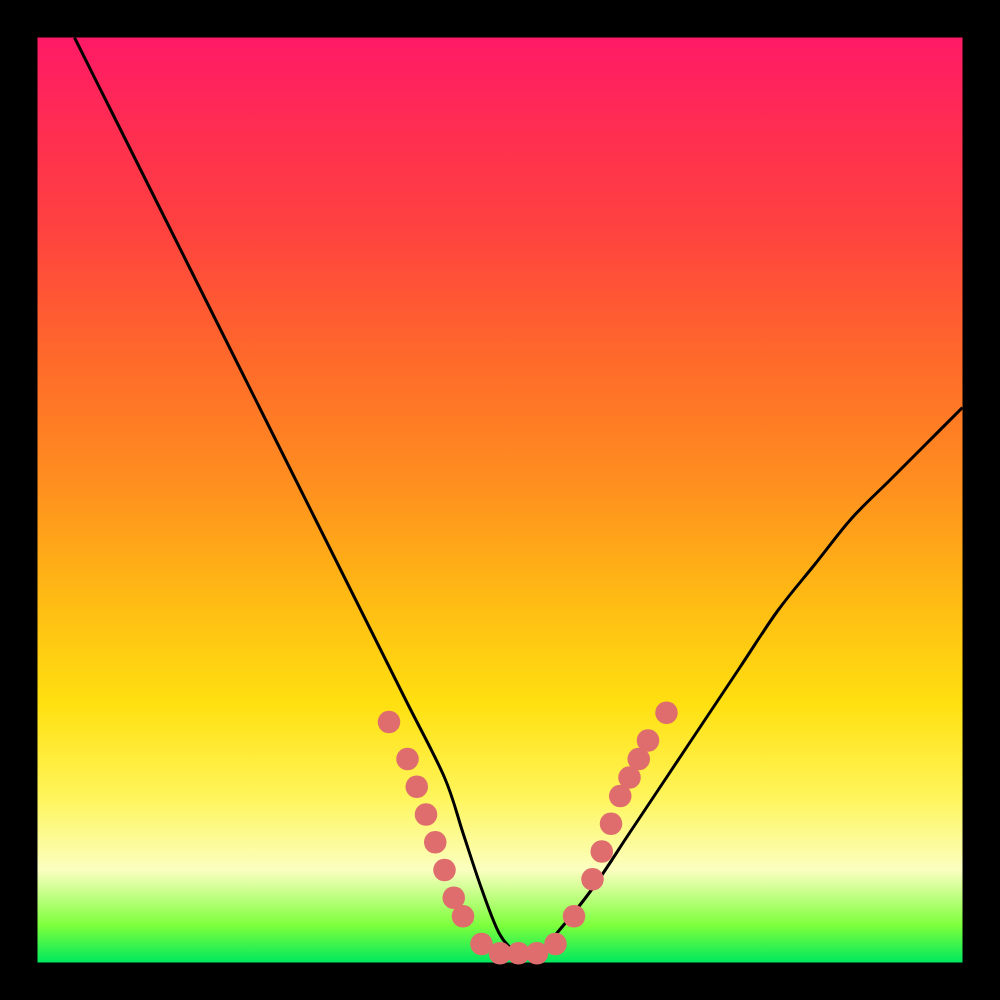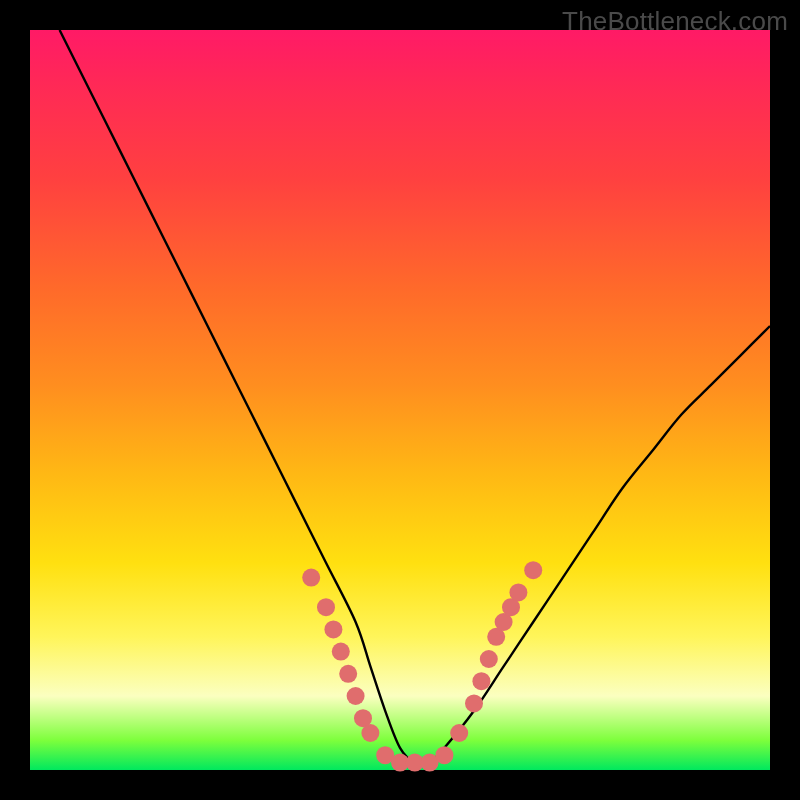--- a/index.html
+++ b/index.html
@@ -58,21 +58,20 @@
     width: 740px;
     height: 740px;
     overflow: visible;
   }
 </style>
 </head>
 <body>
 
 <div class="frame">
 
-  <div class="watermark">TheBottleneck.com</div>
 
   <div class="plot">
     <svg class="curve" viewBox="0 0 740 740">
       <path id="curve-path" fill="none" stroke="#000000" stroke-width="2.4" d="M 29.6 0 C 34.5 9.9, 49.3 39.5, 59.2 59.2 C 69.1 78.9, 78.9 98.7, 88.8 118.4 C 98.7 138.1, 108.5 157.9, 118.4 177.6 C 128.3 197.3, 138.1 217.1, 148.0 236.8 C 157.9 256.5, 167.7 276.3, 177.6 296.0 C 187.5 315.7, 197.3 335.5, 207.2 355.2 C 217.1 374.9, 226.9 394.7, 236.8 414.4 C 246.7 434.1, 256.5 453.9, 266.4 473.6 C 276.3 493.3, 286.1 513.1, 296.0 532.8 C 305.9 552.5, 318.2 574.7, 325.6 592.0 C 333.0 609.3, 335.5 621.6, 340.4 636.4 C 345.3 651.2, 350.3 667.2, 355.2 680.8 C 360.1 694.4, 365.1 709.2, 370.0 717.8 C 374.9 726.4, 379.9 730.1, 384.8 732.6 C 389.7 735.1, 394.7 735.1, 399.6 732.6 C 404.5 730.1, 407.0 726.4, 414.4 717.8 C 421.8 709.2, 434.1 694.4, 444.0 680.8 C 453.9 667.2, 463.7 651.2, 473.6 636.4 C 483.5 621.6, 493.3 606.8, 503.2 592.0 C 513.1 577.2, 522.9 562.4, 532.8 547.6 C 542.7 532.8, 552.5 518.0, 562.4 503.2 C 572.3 488.4, 582.1 472.4, 592.0 458.8 C 601.9 445.2, 611.7 434.1, 621.6 421.8 C 631.5 409.5, 641.3 395.9, 651.2 384.8 C 661.1 373.7, 670.9 365.1, 680.8 355.2 C 690.7 345.3, 700.5 335.5, 710.4 325.6 C 720.3 315.7, 735.1 300.9, 740.0 296.0"></path>
       <g id="markers">
           <circle cx="281.2" cy="547.6" r="9" fill="#e06d6d" stroke="#d95a5a" stroke-width="0"></circle>
           <circle cx="296.0" cy="577.2" r="9" fill="#e06d6d" stroke="#d95a5a" stroke-width="0"></circle>
           <circle cx="303.4" cy="599.4" r="9" fill="#e06d6d" stroke="#d95a5a" stroke-width="0"></circle>
           <circle cx="310.8" cy="621.6" r="9" fill="#e06d6d" stroke="#d95a5a" stroke-width="0"></circle>
           <circle cx="318.2" cy="643.8" r="9" fill="#e06d6d" stroke="#d95a5a" stroke-width="0"></circle>

